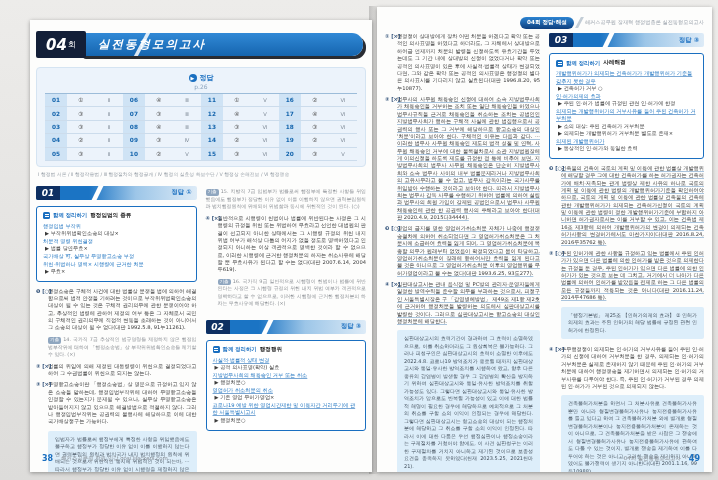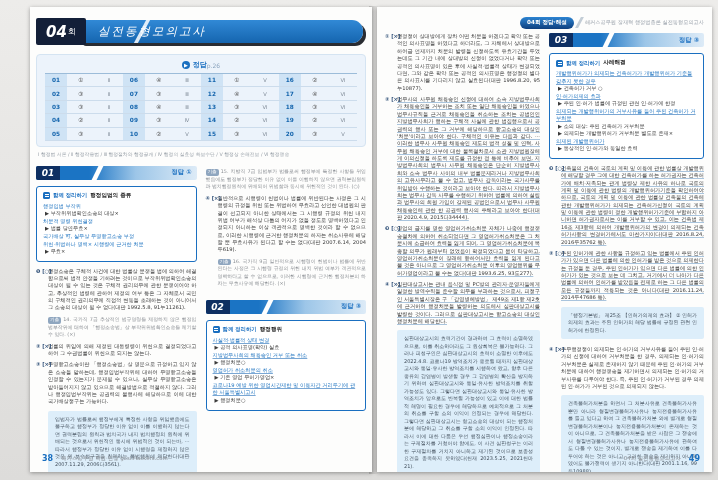--- a/index.html
+++ b/index.html
@@ -6,42 +6,42 @@
   html,body { width:718px; height:480px; }
   body {
     font-family: "DejaVu Sans", sans-serif;
     background: linear-gradient(180deg,#edecea 0%, #dddcda 100%);
     position: relative; overflow: hidden;
   }
   .gutter { position:absolute; left:369px; top:6px; bottom:6px; width:9px;
     background: linear-gradient(90deg, rgba(0,0,0,0.18), rgba(0,0,0,0.03)); }
   .page { position:absolute; top:7px; bottom:8px; background:#fdfdfc;
     box-shadow: 0 1px 4px rgba(0,0,0,0.35); overflow:hidden; }
-  .page-left  { left:30px;  width:342px; }
+  .page-left  { left:30px;  width:342px;margin-top:13px; }
   .page-right { left:377px; width:335px; }
 
   
   .lp-header { position:relative; height:30px; margin:11px 6px 6px 6px; }
   .round-box { position:absolute; left:0; top:0; width:50px; height:27px; z-index:3;
     background:#131f38; color:#fff; display:flex; align-items:center; justify-content:center;
     border-radius:2px; }
   .round-num { font-size:15px; font-weight:bold; font-style:italic; }
   .round-suffix { font-size:8px; margin-left:1px; }
   .title-bar { position:absolute; left:44px; right:3px; top:2px; height:23px; z-index:2;
     background:linear-gradient(180deg,#3189d6,#1565af);
     border-radius:3px 11px 11px 3px; box-shadow:3px 3px 0 rgba(18,21,28,0.9);
     display:flex; align-items:center; padding-left:18px;
-    color:#fff; font-weight:normal; font-style:italic; font-size:11.5px; letter-spacing:2px; }
+    color:#fff; font-weight:bold; font-style:italic; font-size:11.5px; letter-spacing:2px; }
   .title-slash { position:absolute; left:60px; top:0; bottom:0; width:4px;
     background:rgba(255,255,255,0.85); transform:skewX(-28deg); }
 
   
   .answers { margin:0 6px; background:#ecf3fb; border:1px solid #d5e4f2; border-radius:4px;
     padding:5px 8px 5px 8px; }
-  .answers-head { display:flex; justify-content:center; align-items:center; margin-bottom:3px; }
+  .answers-head { display:flex; justify-content:flex-start; align-items:center; margin-bottom:3px;flex-direction:column; }
   .answers-label { color:#1a6fc0; font-weight:bold; font-size:7px; display:flex; align-items:center; gap:3px; }
   .play-icon { display:inline-flex; width:8px; height:8px; border-radius:50%; background:#1a6fc0;
     color:#fff; font-size:5px; align-items:center; justify-content:center; }
   .page-ref { color:#8aa3bd; font-size:6px; }
   .ans-table { width:100%; border-collapse:collapse; border-top:1px solid #9cbcd9; }
   .ans-table td { text-align:center; font-size:5.8px; color:#555; padding:3.2px 0;
     border-bottom:1px solid #ccdcec; }
   .ans-table td.n { background:#cfe3f5; color:#1565ad; font-weight:bold; width:7%; }
   .ans-table td.a { width:9%; }
   .ans-table td.u { width:9%; color:#7c8794; font-size:5.2px; }

